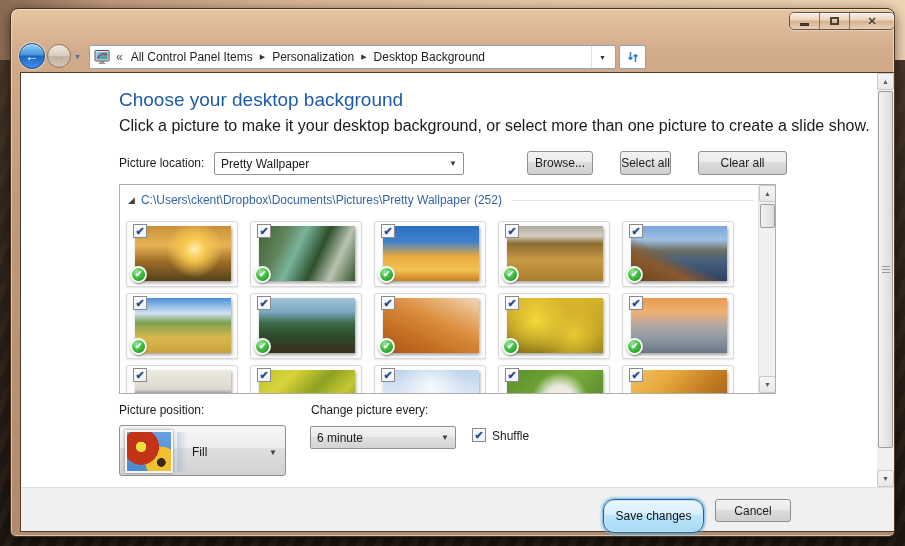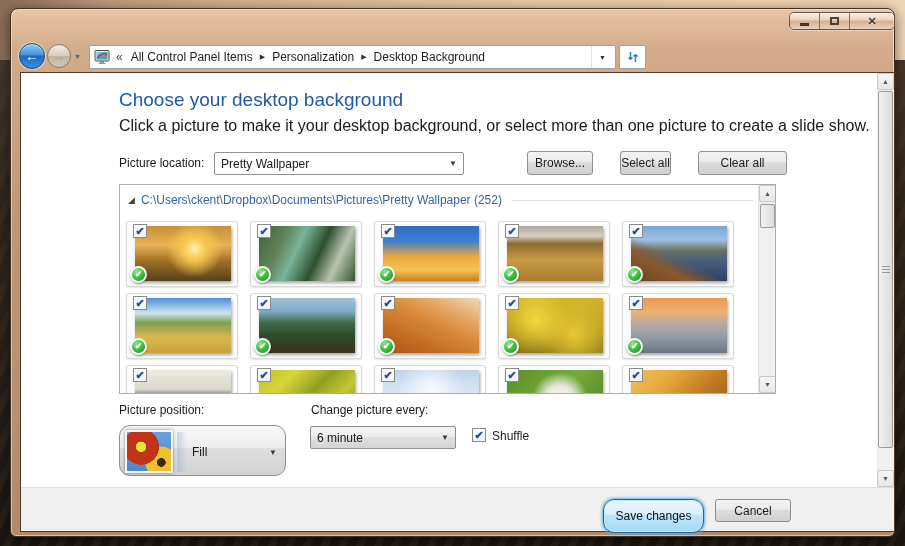--- a/index.html
+++ b/index.html
@@ -136,21 +136,21 @@
   .page-scroll .up { top:0; } .page-scroll .down { bottom:0; }
   .page-thumb { top:18px; height:357px; }
   .thumb-grip { position:absolute; left:3px; top:50%; margin-top:-4px; width:8px; height:8px;
     background:repeating-linear-gradient(180deg,#9a9a9a 0 1px,rgba(0,0,0,0) 1px 3px); }
 
   
   .lbl-position { left:98px; top:330px; }
   .lbl-every { left:290px; top:330px; }
   .combo-position { left:98px; top:352px; width:167px; height:51px;
     background:linear-gradient(180deg,#f7f7f7,#ededed 45%,#dedede 46%,#d2d2d2);
-    border:1px solid #8e8f8f; border-radius:11px; position:absolute; display:flex; align-items:center; font-size:12px; }
+    border:1px solid #8e8f8f; border-radius:3px; position:absolute; display:flex; align-items:center; font-size:12px; }
   .pos-thumb { position:absolute; left:5px; top:4px; width:48px; height:43px;
     border:2px solid #f5f5f5; box-shadow:0 0 3px rgba(0,0,0,.45);
     background:
       radial-gradient(circle at 32% 38%, #e8e23a 0 13%, #c23318 14% 46%, rgba(0,0,0,0) 47%),
       radial-gradient(circle at 78% 78%, #3a2a10 0 9%, #f0c030 10% 34%, rgba(0,0,0,0) 35%),
       linear-gradient(180deg,#6aa0e0,#4a88d0); }
   .pos-reflection { position:absolute; left:57px; top:6px; width:10px; height:40px;
     background:linear-gradient(90deg,rgba(120,160,210,.35),rgba(255,255,255,0)); }
   .pos-label { position:absolute; left:72px; top:19px; color:#1a1a1a; }
   .combo-position .arrow { position:absolute; right:8px; top:22px; font-size:8px; color:#3c3c3c; }

